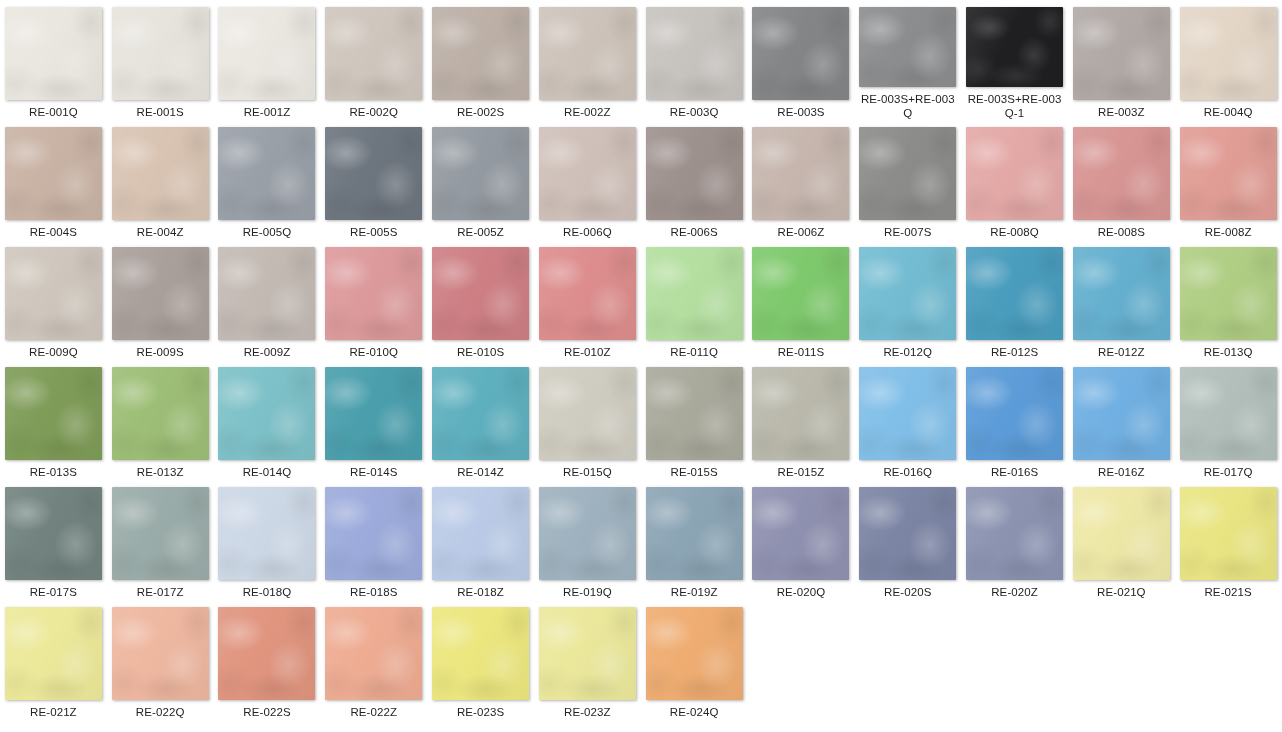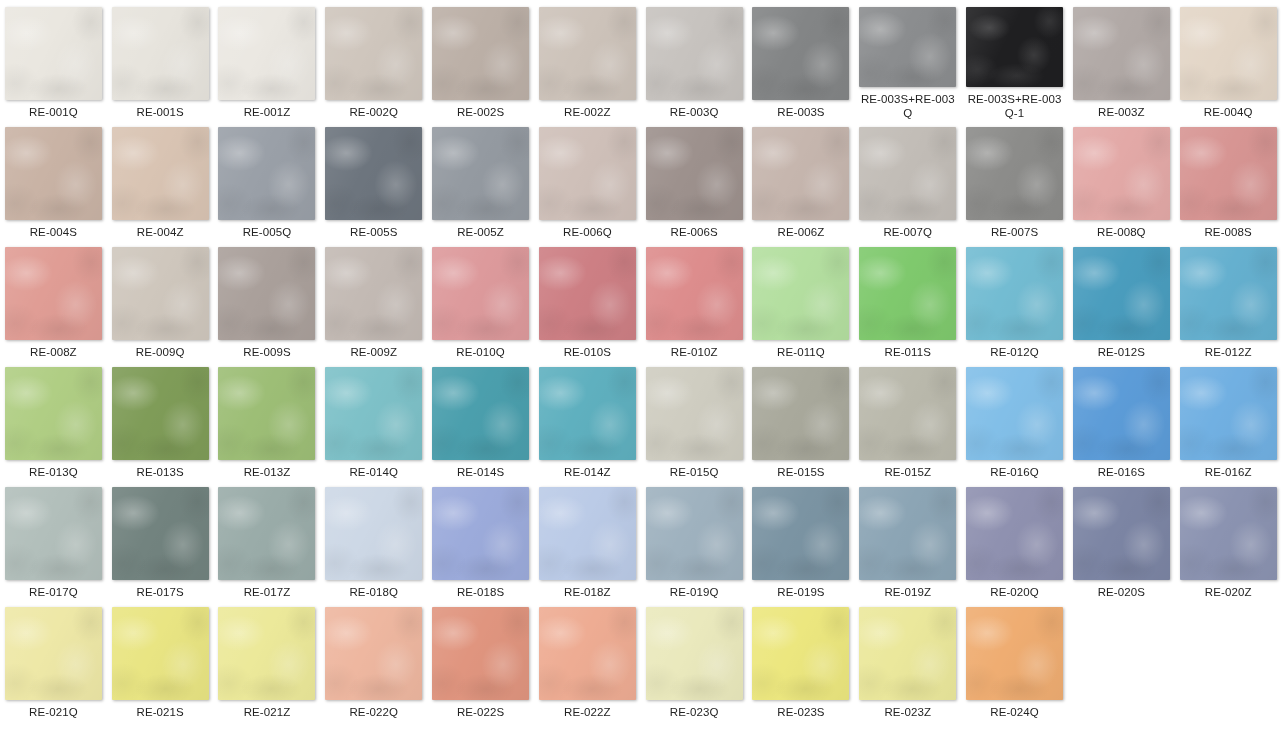--- a/index.html
+++ b/index.html
@@ -159,24 +159,20 @@
     </div>
     <div class="swatch-cell">
       <div class="swatch-chip" style="background: rgb(157, 145, 141);"></div>
       <div class="swatch-label">RE-006S</div>
     </div>
     <div class="swatch-cell">
       <div class="swatch-chip" style="background: rgb(198, 182, 174);"></div>
       <div class="swatch-label">RE-006Z</div>
     </div>
     <div class="swatch-cell">
-      <div class="swatch-chip" style="background: rgb(194, 189, 183);"></div>
-      <div class="swatch-label">RE-007Q</div>
-    </div>
-    <div class="swatch-cell">
       <div class="swatch-chip" style="background: rgb(140, 140, 138);"></div>
       <div class="swatch-label">RE-007S</div>
     </div>
     <div class="swatch-cell">
       <div class="swatch-chip" style="background: rgb(227, 169, 167);"></div>
       <div class="swatch-label">RE-008Q</div>
     </div>
     <div class="swatch-cell">
       <div class="swatch-chip" style="background: rgb(215, 149, 147);"></div>
       <div class="swatch-label">RE-008S</div>
@@ -299,24 +295,20 @@
     </div>
     <div class="swatch-cell">
       <div class="swatch-chip" style="background: rgb(187, 203, 231);"></div>
       <div class="swatch-label">RE-018Z</div>
     </div>
     <div class="swatch-cell">
       <div class="swatch-chip" style="background: rgb(159, 178, 191);"></div>
       <div class="swatch-label">RE-019Q</div>
     </div>
     <div class="swatch-cell">
-      <div class="swatch-chip" style="background: rgb(123, 148, 163);"></div>
-      <div class="swatch-label">RE-019S</div>
-    </div>
-    <div class="swatch-cell">
       <div class="swatch-chip" style="background: rgb(140, 165, 181);"></div>
       <div class="swatch-label">RE-019Z</div>
     </div>
     <div class="swatch-cell">
       <div class="swatch-chip" style="background: rgb(143, 145, 176);"></div>
       <div class="swatch-label">RE-020Q</div>
     </div>
     <div class="swatch-cell">
       <div class="swatch-chip" style="background: rgb(124, 133, 164);"></div>
       <div class="swatch-label">RE-020S</div>
@@ -341,24 +333,20 @@
       <div class="swatch-chip" style="background: rgb(238, 183, 160);"></div>
       <div class="swatch-label">RE-022Q</div>
     </div>
     <div class="swatch-cell">
       <div class="swatch-chip" style="background: rgb(224, 149, 127);"></div>
       <div class="swatch-label">RE-022S</div>
     </div>
     <div class="swatch-cell">
       <div class="swatch-chip" style="background: rgb(238, 172, 147);"></div>
       <div class="swatch-label">RE-022Z</div>
-    </div>
-    <div class="swatch-cell">
-      <div class="swatch-chip" style="background: rgb(234, 233, 189);"></div>
-      <div class="swatch-label">RE-023Q</div>
     </div>
     <div class="swatch-cell">
       <div class="swatch-chip" style="background: rgb(236, 231, 127);"></div>
       <div class="swatch-label">RE-023S</div>
     </div>
     <div class="swatch-cell">
       <div class="swatch-chip" style="background: rgb(235, 232, 156);"></div>
       <div class="swatch-label">RE-023Z</div>
     </div>
     <div class="swatch-cell">

